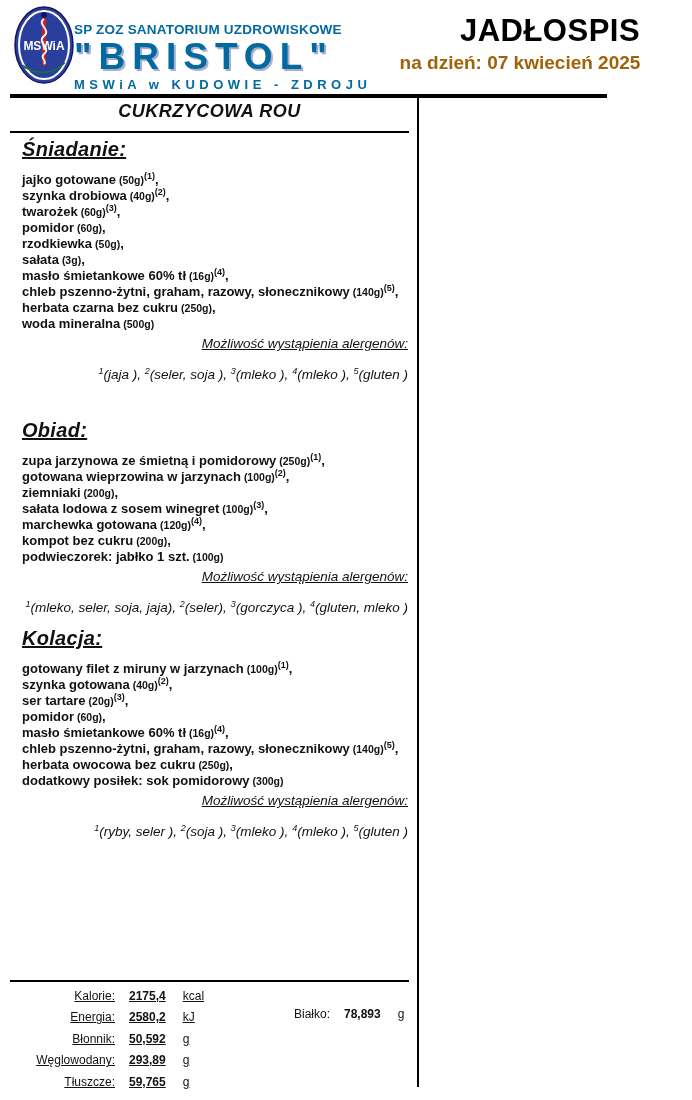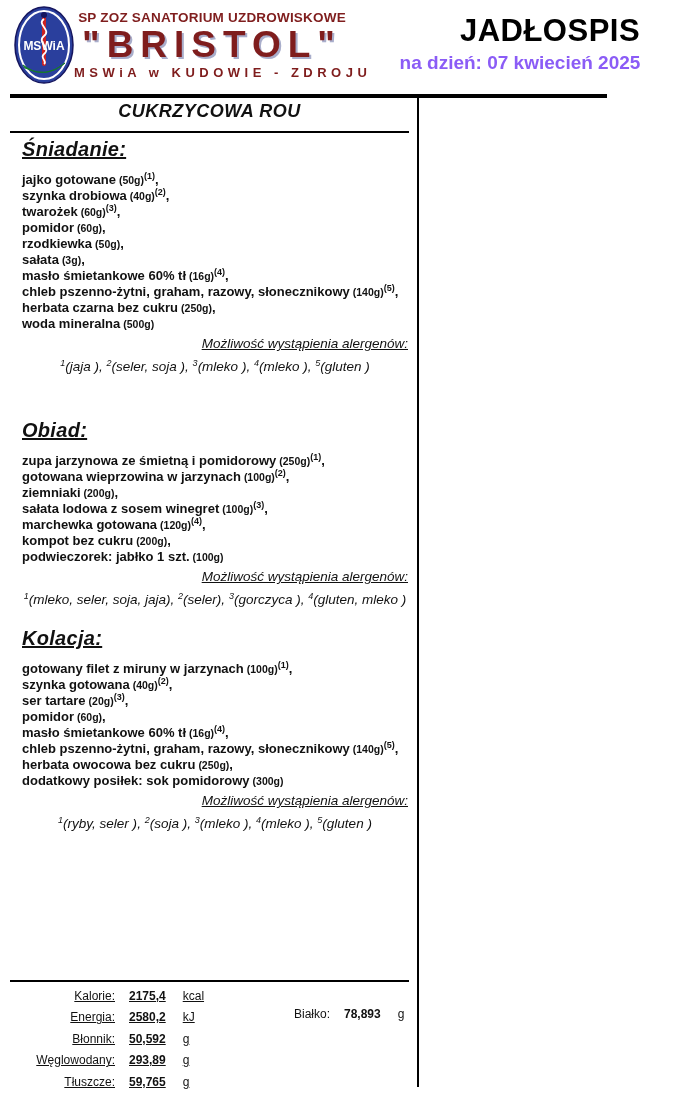--- a/index.html
+++ b/index.html
@@ -12,38 +12,38 @@
     position: relative;
     width: 692px;
     height: 1100px;
     background: #ffffff;
     overflow: hidden;
   }
 
   
   .logo-wrap { position: absolute; left: 13px; top: 5px; width: 62px; height: 80px; }
   .org-block {
-    position: absolute; left: 74px; top: 10px; width: 276px;
-    text-align: center; color: #7f1d1d;
+    position: absolute; left: 74px; top: 22px; width: 276px;
+    text-align: left; color: #0369a1;
   }
   .org-line1 { font-size: 13.5px; font-weight: bold; letter-spacing: 0.2px; white-space: nowrap; }
   .org-name {
     font-size: 37px; font-weight: 800; letter-spacing: 7px; line-height: 40px;
     white-space: nowrap; text-shadow: 2px 2px 0 #a9aecb;
   }
   .org-line3 { font-size: 13px; font-weight: bold; letter-spacing: 4.5px; white-space: nowrap; }
 
   .doc-title {
     position: absolute; left: 408px; top: 13px; width: 284px;
     text-align: center; font-size: 31px; font-weight: bold; color: #000;
     letter-spacing: 0.5px;
   }
   .date-line {
     position: absolute; left: 348px; top: 52px; width: 344px;
-    text-align: center; font-size: 19px; font-weight: bold; color: #8b5cf6;
+    text-align: center; font-size: 19px; font-weight: bold; color: #a16207;
   }
 
   
   .rule-top    { position: absolute; left: 10px;  top: 94px;  width: 597px; height: 4px; background: #000; }
   .rule-title  { position: absolute; left: 10px;  top: 131px; width: 399px; height: 2px; background: #000; }
   .rule-bottom { position: absolute; left: 10px;  top: 980px; width: 399px; height: 2px; background: #000; }
   .vline       { position: absolute; left: 417px; top: 94px;  width: 2px;  height: 993px; background: #000; }
 
   
   .diet-title {
@@ -64,21 +64,21 @@
   }
   .menu-items { font-size: 13px; font-weight: bold; line-height: 16px; }
   .menu-item { white-space: nowrap; }
   .menu-item .portion { font-size: 10.5px; margin-left: 3px; }
   .menu-item sup { font-size: 9px; line-height: 0; }
   .allergen-header {
     margin-top: 4px; text-align: right;
     font-size: 13.5px; font-style: italic; text-decoration: underline;
   }
   .allergen-line {
-    text-align: center; font-size: 13.5px; font-style: italic; margin-top: 8px;
+    text-align: right; font-size: 13.5px; font-style: italic; margin-top: 16px;
   }
   .allergen-line sup { font-size: 9px; line-height: 0; }
 
   
   .nutrition {
     position: absolute; left: 10px; top: 985px; width: 400px; font-size: 12px; text-decoration: underline;
   }
   .nut-row { position: relative; display: flex; align-items: center; height: 21.5px; }
   .nut-label { width: 105px; text-align: right; }
   .nut-value { font-weight: bold; margin-left: 14px; }

